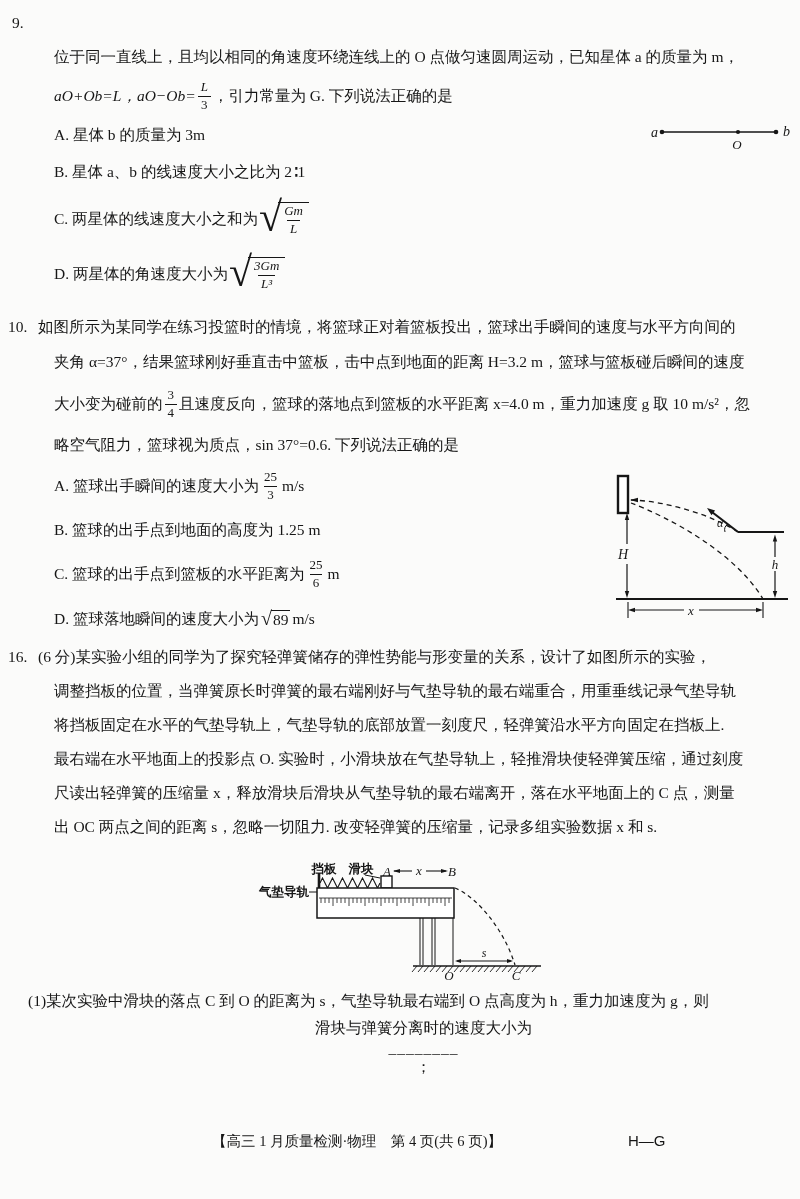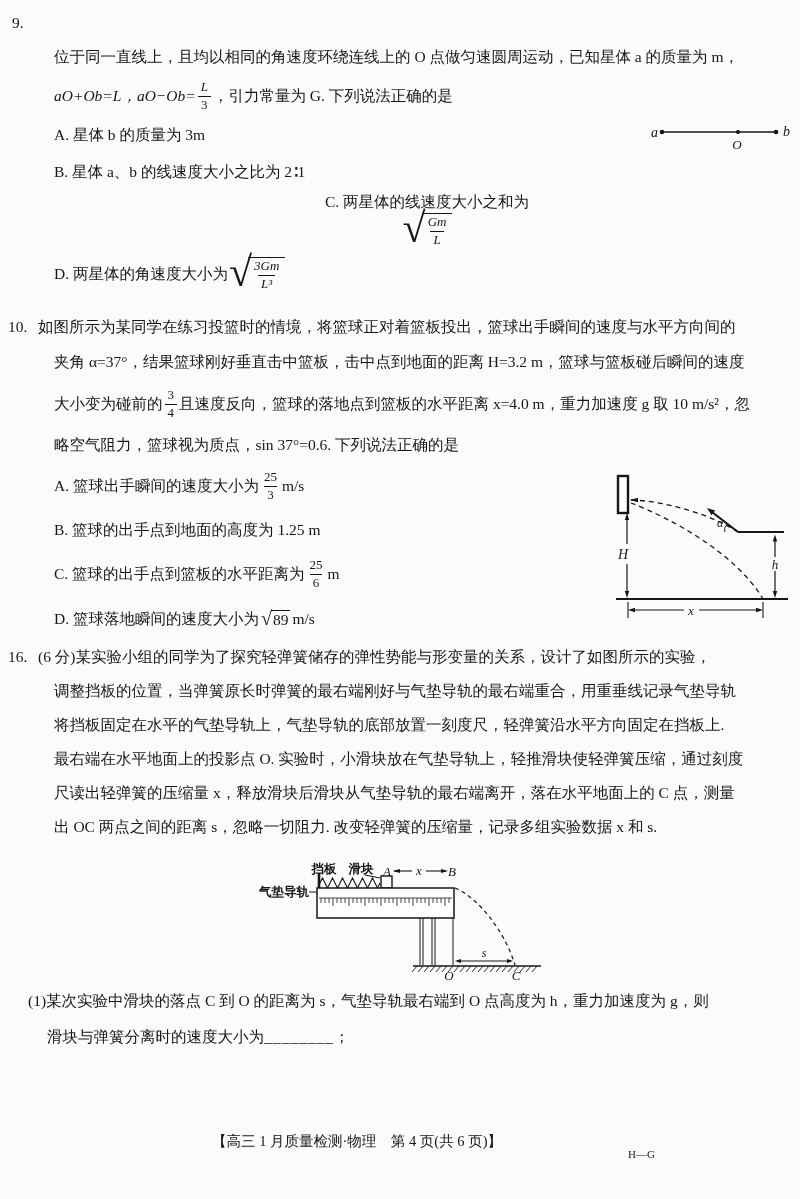--- a/index.html
+++ b/index.html
@@ -4,41 +4,41 @@
 <style>
   html,body{margin:0;padding:0;}
   body{width:800px;height:1199px;background:#fbfbfa;overflow:hidden;
        font-family:"Liberation Serif","DejaVu Serif",serif;color:#161616;}
   .page{position:relative;width:800px;height:1199px;padding-top:6px;box-sizing:border-box;}
   .ln{display:flex;align-items:center;white-space:nowrap;font-size:15.5px;height:34px;padding-left:54px;}
   .ln.first{padding-left:8px;}
   .qnum{flex:0 0 30px;font-size:15.5px;}
   .qnum.n9{flex:0 0 26px;padding-left:4px;}
   .h36{height:36px;} .h40{height:40px;text-align:center;} .h42{height:42px;}
-  .h44{height:44px;} .h48{height:48px;} .h54{height:54px;flex-direction:column;} .h56{height:56px;}
+  .h44{height:44px;} .h48{height:48px;} .h54{height:54px;} .h56{height:56px;}
   .fm{font-style:italic;}
   .frac{display:inline-flex;flex-direction:column;align-items:center;font-size:13px;line-height:1.1;
         margin:0 2px;vertical-align:middle;}
   .frac .num{padding:0 3px 1px 3px;}
   .frac .den{border-top:1.2px solid #161616;padding:1px 3px 0 3px;}
   .sqrtb{display:inline-flex;align-items:center;margin-left:1px;}
   .sqrtb .rad{font-size:42px;line-height:34px;font-weight:300;margin-right:-4px;transform:translateY(-2px);}
   .sqrtb .box{border-top:1.5px solid #161616;padding:1px 3px 0 3px;}
   .sqrts{display:inline-flex;align-items:center;margin:0 2px;}
   .sqrts .rad{font-size:20px;line-height:18px;margin-right:-1px;transform:translateY(-1px);}
   .sqrts .box{border-top:1.3px solid #161616;padding:0 2px;}
   .sec{font-weight:bold;font-size:16px;height:32px;display:flex;align-items:center;padding-left:10px;margin-top:12px;}
   .q10{margin-top:8px;}
   .figwrap{position:relative;height:140px;}
   .part1{padding-left:28px;}
-  .part2{padding-left:47px;height:38px;}
+  .part2{padding-left:47px;height:38px;flex-direction:column;}
   .blank{letter-spacing:1px;}
   .figabs{position:absolute;}
   .footer-left{position:absolute;left:212px;top:1132px;font-size:14.5px;}
-  .footer-right{position:absolute;left:628px;top:1132px;font-size:11px;font-family:Liberation Serif, serif;margin-top:16px;}
+  .footer-right{position:absolute;left:628px;top:1132px;font-size:15px;font-family:Liberation Sans, sans-serif;}
   svg text{fill:#161616;}
   .svgit{font-style:italic;font-family:"Liberation Serif","DejaVu Serif",serif;}
   .svgcn{font-weight:bold;font-family:"Liberation Sans","DejaVu Sans",sans-serif;}
 </style>
 </head>
 <body>
 
 <div class="page">
 
   <div>

